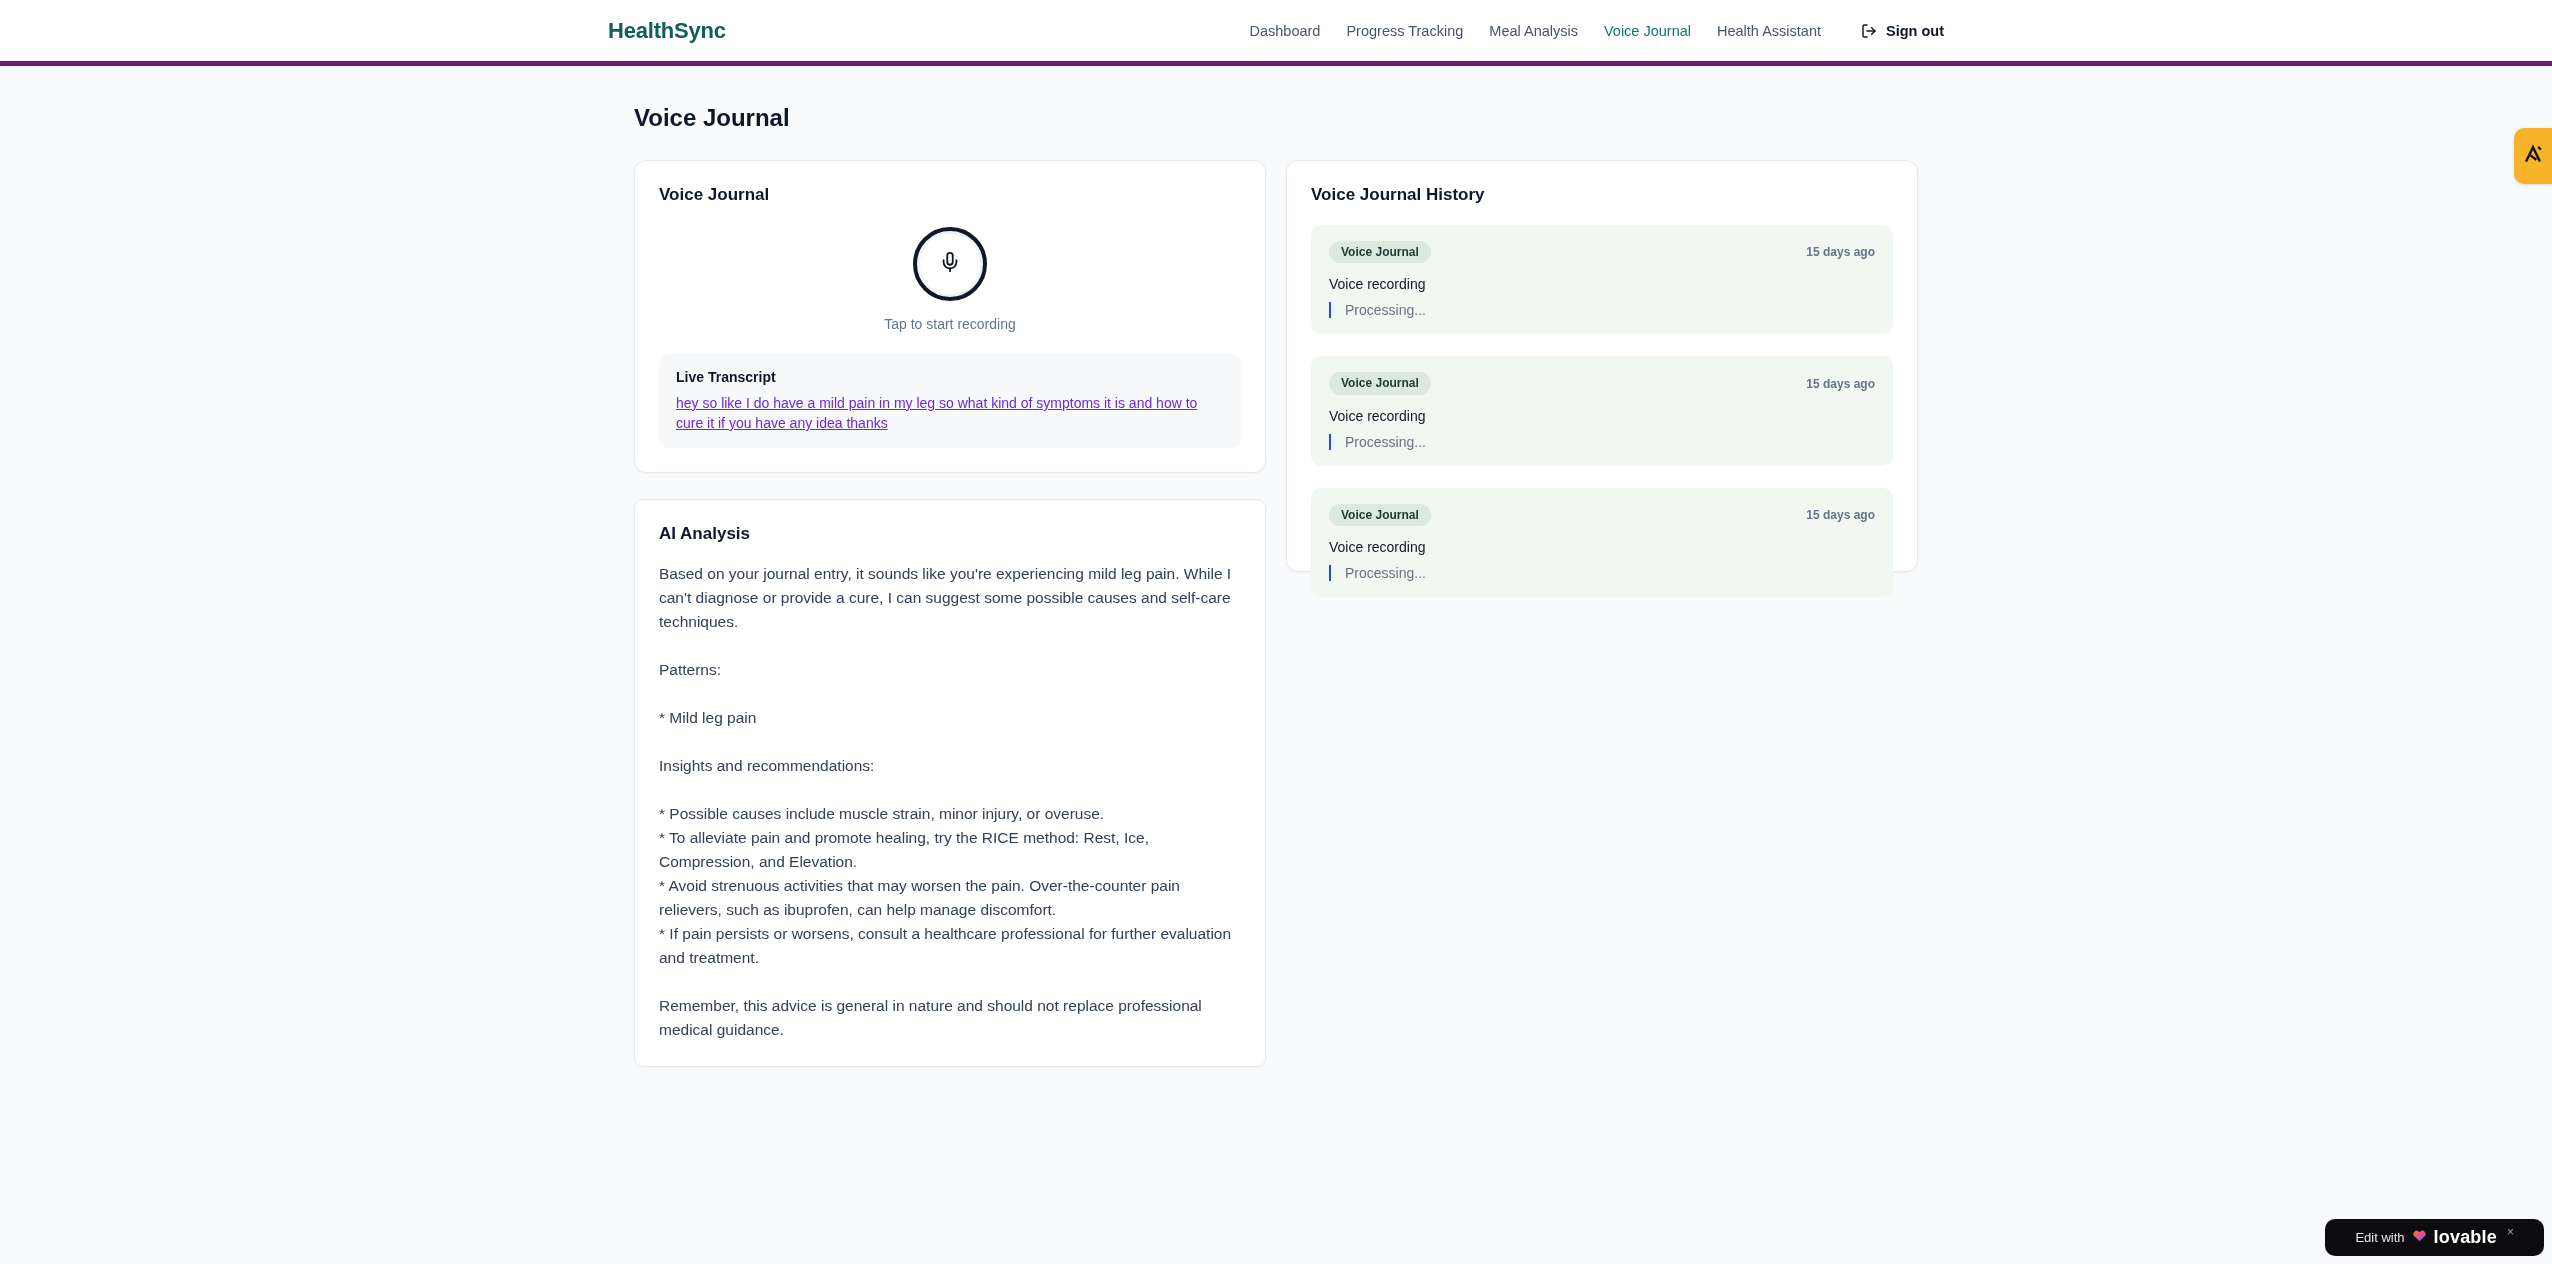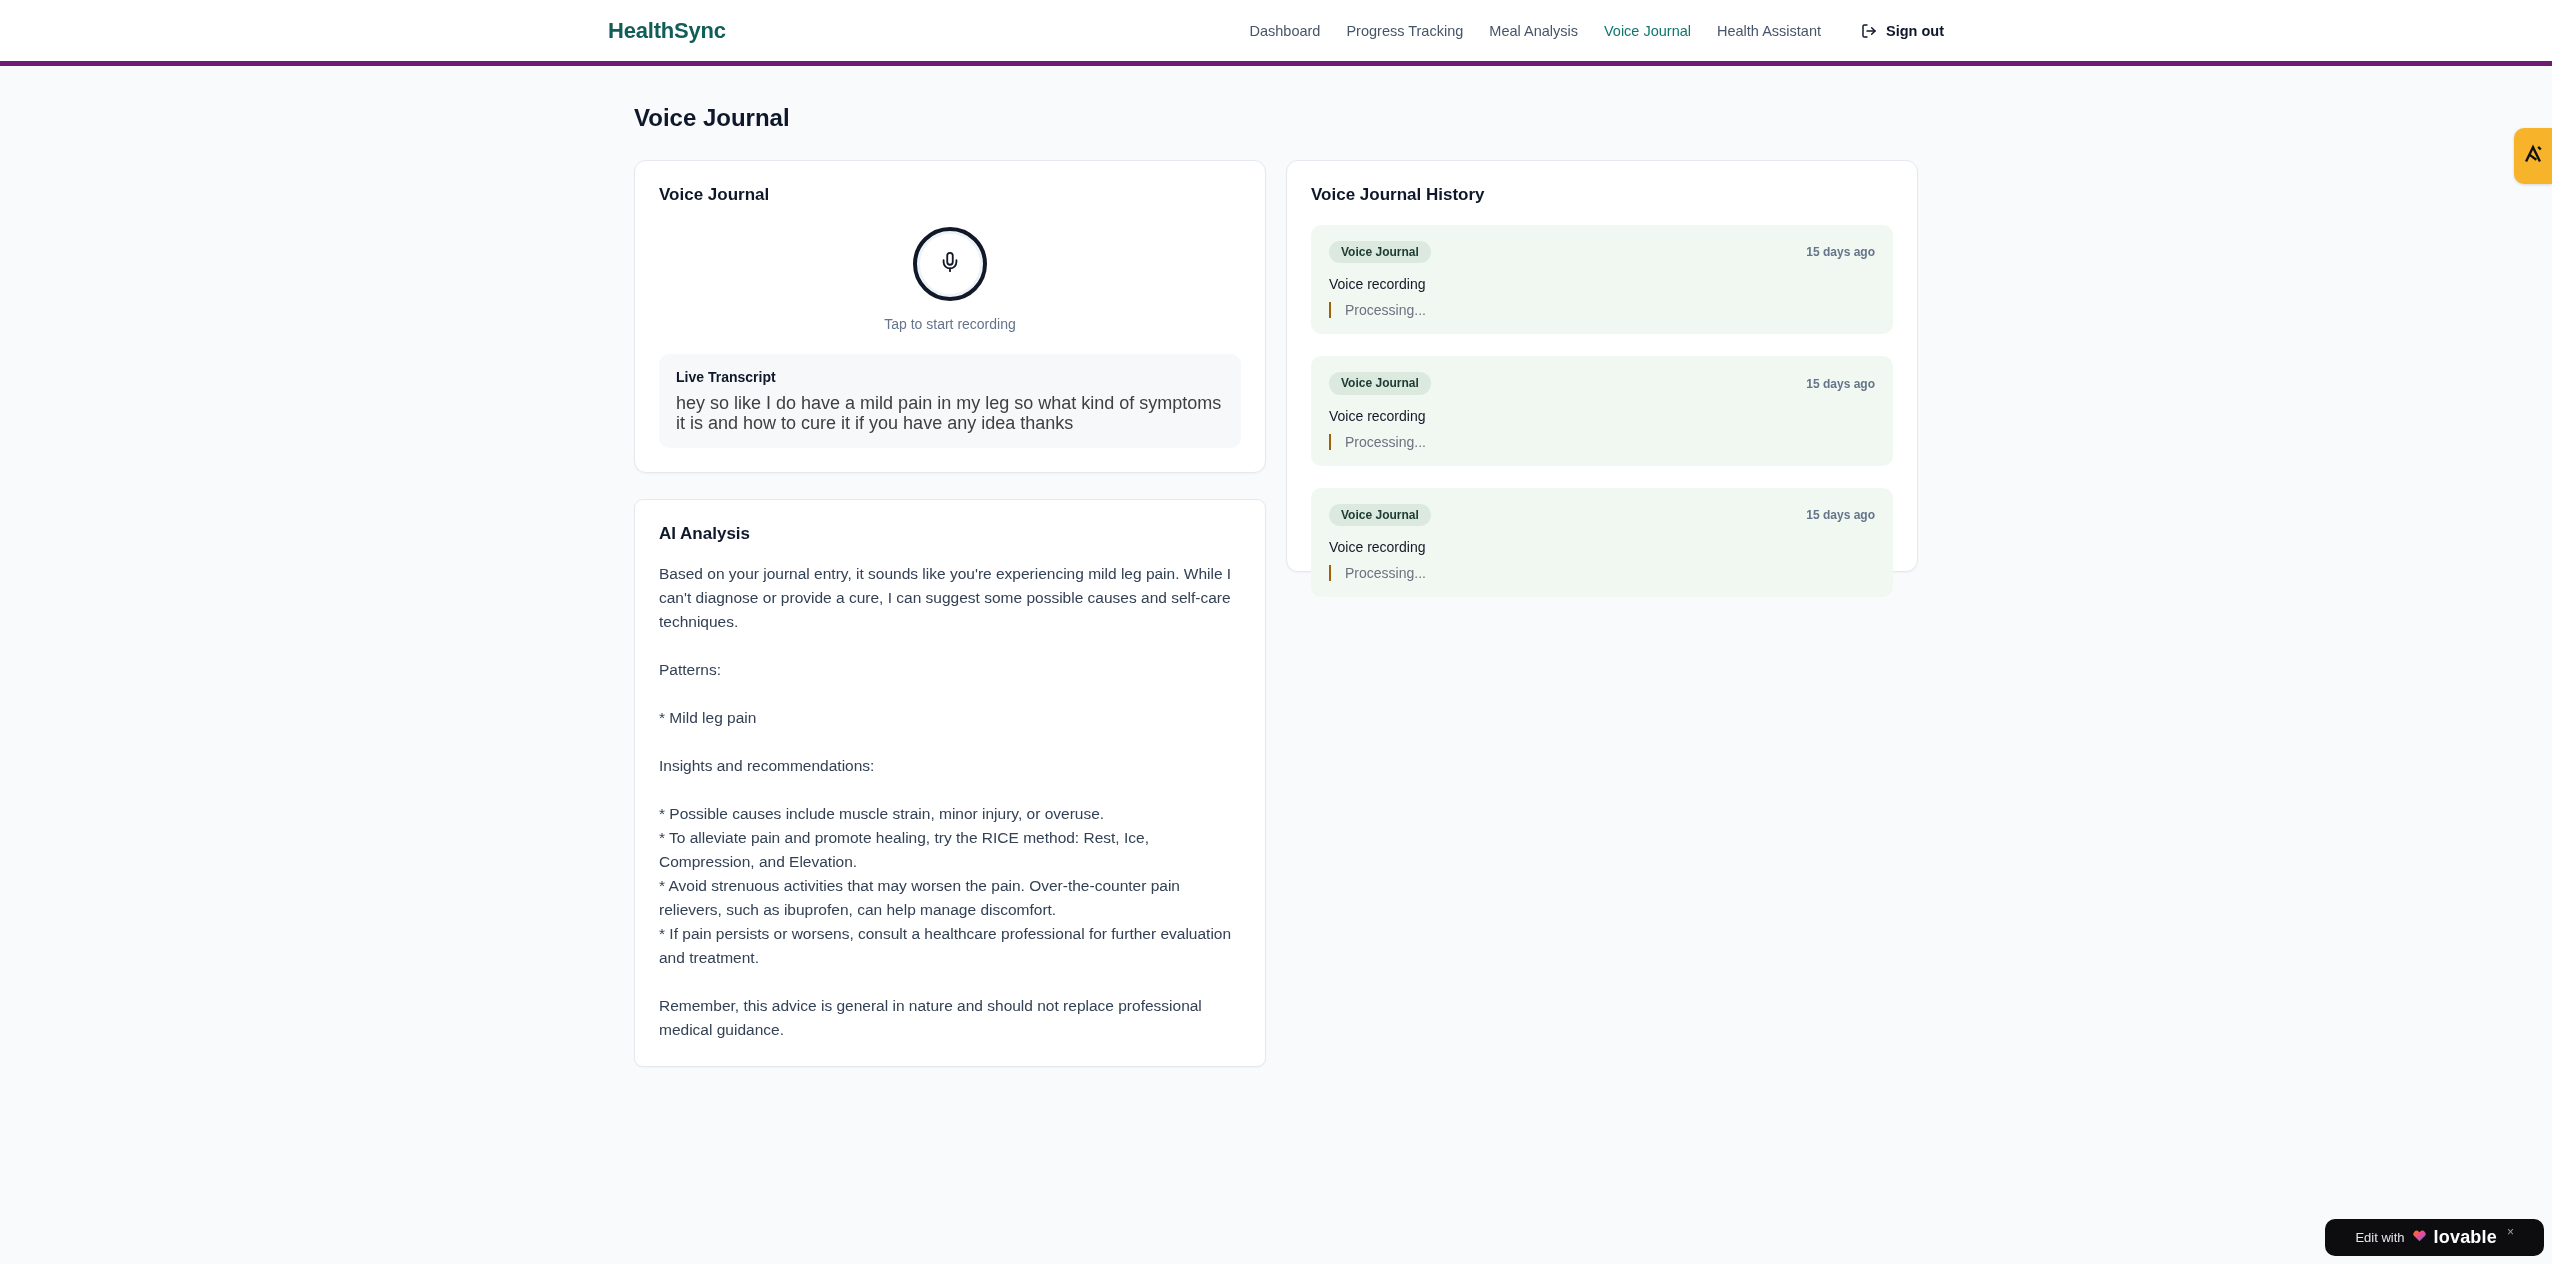--- a/index.html
+++ b/index.html
@@ -45,21 +45,21 @@
     width:74px; height:74px; border-radius:50%;
     background:#ffffff; border:4px solid #111827;
     box-shadow:inset 0 0 0 3px #eef3f8;
     display:flex; align-items:center; justify-content:center; cursor:pointer;
   }
   .tap-hint { margin-top:15px; font-size:14px; color:#64748b; }
   .transcript {
     margin-top:22px; background:#f6f8fa; border-radius:10px; padding:15px 17px;
   }
   .transcript-title { font-size:14px; font-weight:700; color:#0f172a; margin-bottom:8px; }
-  .transcript-text { font-size:18px; line-height:20px; color:#404040; }
+  .transcript-text { font-size:14px; line-height:20px; color:#6d28d9;text-decoration:underline; }
 
   
   .analysis-card { margin-top:26px;border-radius:9px; }
   .analysis-body {
     margin-top:18px; font-size:15.5px; line-height:24px; color:#33415>5;
     color:#334155; white-space:pre-line;
   }
 
   
   .history-card { height:412px; }
@@ -68,21 +68,21 @@
     background:#f1f8f2; border-radius:10px; padding:16px 18px; cursor:pointer;
   }
   .entry-top { display:flex; align-items:center; justify-content:space-between; }
   .badge {
     background:#dbe9df; color:#1d3a33; font-size:12px; font-weight:600;
     padding:4px 12px; border-radius:999px; line-height:1.2;
   }
   .timestamp { font-size:12px; color:#64748b;font-weight:bold; }
   .entry-title { margin-top:13px; font-size:14px; color:#111827; }
   .entry-status {
-    margin-top:10px; border-left:2px solid #a16207; padding-left:14px;
+    margin-top:10px; border-left:2px solid #1d4ed8; padding-left:14px;
     font-size:14px; color:#6b7280;
   }
 
   
   .side-tab {
     position:absolute; right:0; top:128px; width:38px; height:56px;
     background:#f7b32a; border-radius:10px 0 0 10px;
     display:flex; align-items:center; justify-content:center; cursor:pointer;
     box-shadow:0 1px 3px rgba(0,0,0,0.15);
   }

